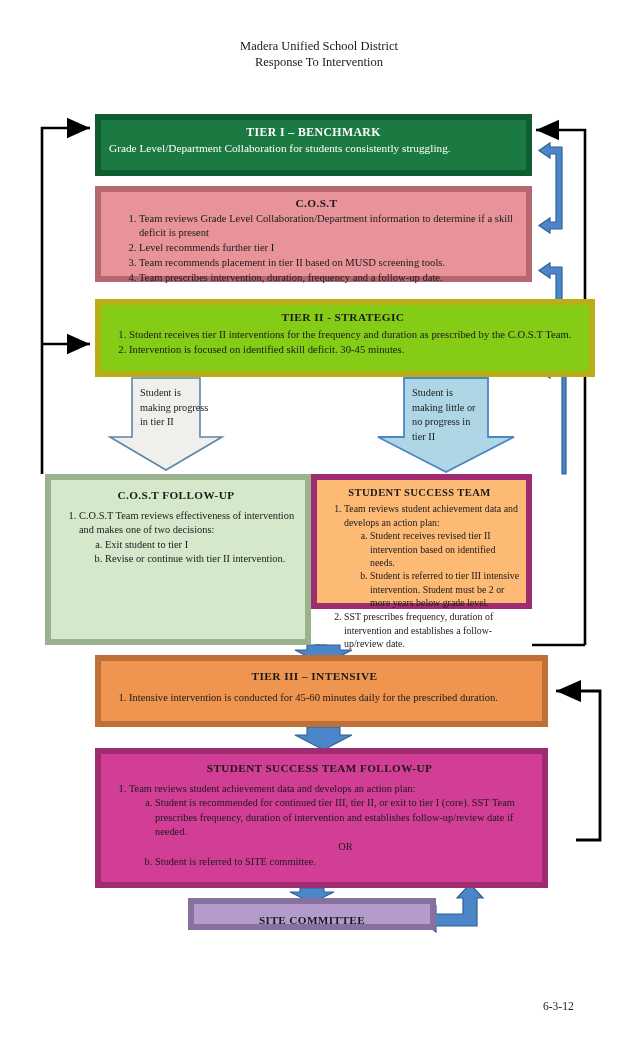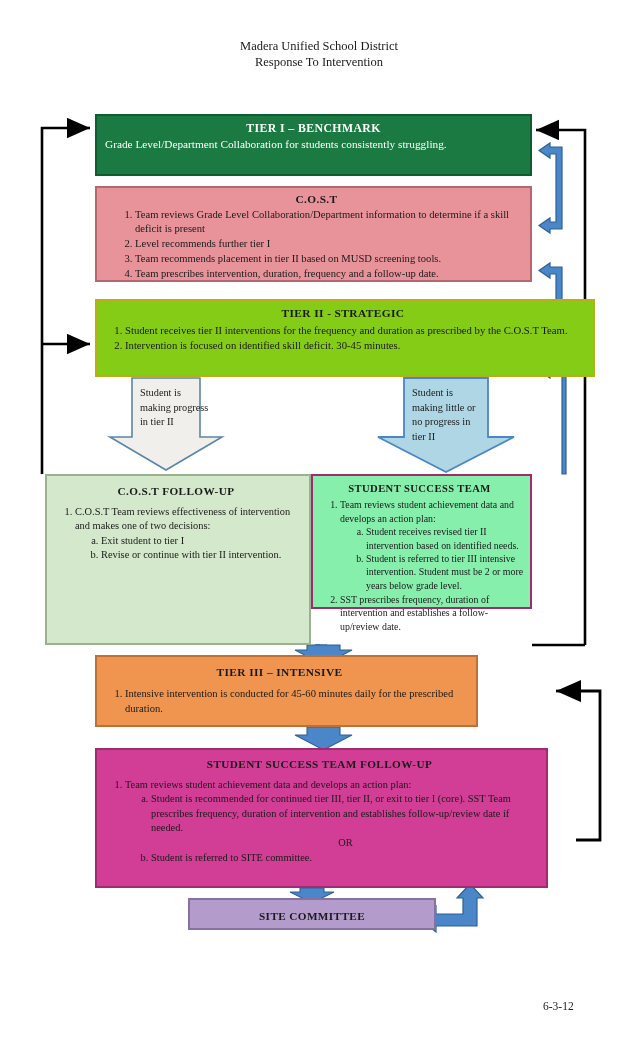--- a/index.html
+++ b/index.html
@@ -1,20 +1,20 @@
 <!DOCTYPE html>
 <html><head>
 <meta charset="utf-8">
 <style>
   html,body{margin:0;padding:0;background:#ffffff;}
   body{width:638px;height:1061px;position:relative;overflow:hidden;
        font-family:"Liberation Serif",serif;color:#1a1a1a;}
   #canvas{position:absolute;inset:0;width:638px;height:1061px;}
   .svg-layer{position:absolute;left:0;top:0;width:638px;height:1061px;}
-  .box{position:absolute;box-sizing:border-box;border:2px solid #7f1d1d;}
+  .box{position:absolute;box-sizing:border-box;border:6px solid #7f1d1d;}
   .box .hdr{text-align:center;font-weight:bold;letter-spacing:.4px;}
   .box .body{}
   ol.lst{margin:2px 0 0 0;padding-left:26px;}
   ol.lst>li{margin:0 0 0.5px 0;}
   ol.alpha{list-style-type:lower-alpha;margin:0 0 0 0;padding-left:26px;}
   ol.alpha>li{margin:0;}
   .title{position:absolute;width:638px;text-align:center;font-size:12.5px;line-height:16px;}
   .footer{position:absolute;font-size:11.5px;}
 
   
@@ -23,24 +23,24 @@
   #tier1 .hdr{font-size:11.8px;margin-bottom:1px;}
   #cost{left:95px;top:186px;width:437px;height:96px;background:#e8929a;border-color:#b4676f;
         font-size:10.6px;line-height:14.2px;padding:4px 6px 0 12px;}
   #cost .hdr{font-size:11.3px;margin-bottom:2px;}
   #tier2{left:95px;top:299px;width:500px;height:78px;background:#84cc16;border-color:#b9ad18;
          font-size:10.7px;line-height:14.5px;padding:5px 6px 0 2px;}
   #tier2 .hdr{font-size:11.4px;margin-bottom:2px;}
   #costfu{left:45px;top:474px;width:266px;height:171px;background:#d4e8cb;border-color:#9ab38e;
           font-size:10.4px;line-height:14.2px;padding:8px 6px 0 2px;}
   #costfu .hdr{font-size:11.2px;margin-bottom:7px;}
-  #sst{left:311px;top:474px;width:221px;height:135px;background:#86efac;border-color:#9e2c70;
+  #sst{left:311px;top:474px;width:221px;height:135px;background:#fdba74;border-color:#9e2c70;
        font-size:9.9px;line-height:13.4px;padding:6px 5px 0 1px;}
   #sst .hdr{font-size:10.6px;margin-bottom:3px;}
-  #tier3{left:95px;top:655px;width:383px;height:72px;background:#f0954f;border-color:#bd7038;
+  #tier3{left:95px;top:655px;width:453px;height:72px;background:#f0954f;border-color:#bd7038;
          font-size:10.6px;line-height:14.4px;padding:8px 16px 0 2px;}
   #tier3 .hdr{font-size:11.4px;margin-bottom:8px;}
   #sstfu{left:95px;top:748px;width:453px;height:140px;background:#d23d96;border-color:#9e2c70;
          font-size:10.4px;line-height:14.6px;padding:7px 6px 0 2px;}
   #sstfu .hdr{font-size:11.2px;margin-bottom:6px;}
   #site{left:188px;top:898px;width:248px;height:32px;background:#b39ccb;border-color:#8671a1;
         font-size:11.2px;line-height:32px;}
   #site .hdr{font-size:11.2px;}
   .or{text-align:center;font-size:10.4px;}
 

